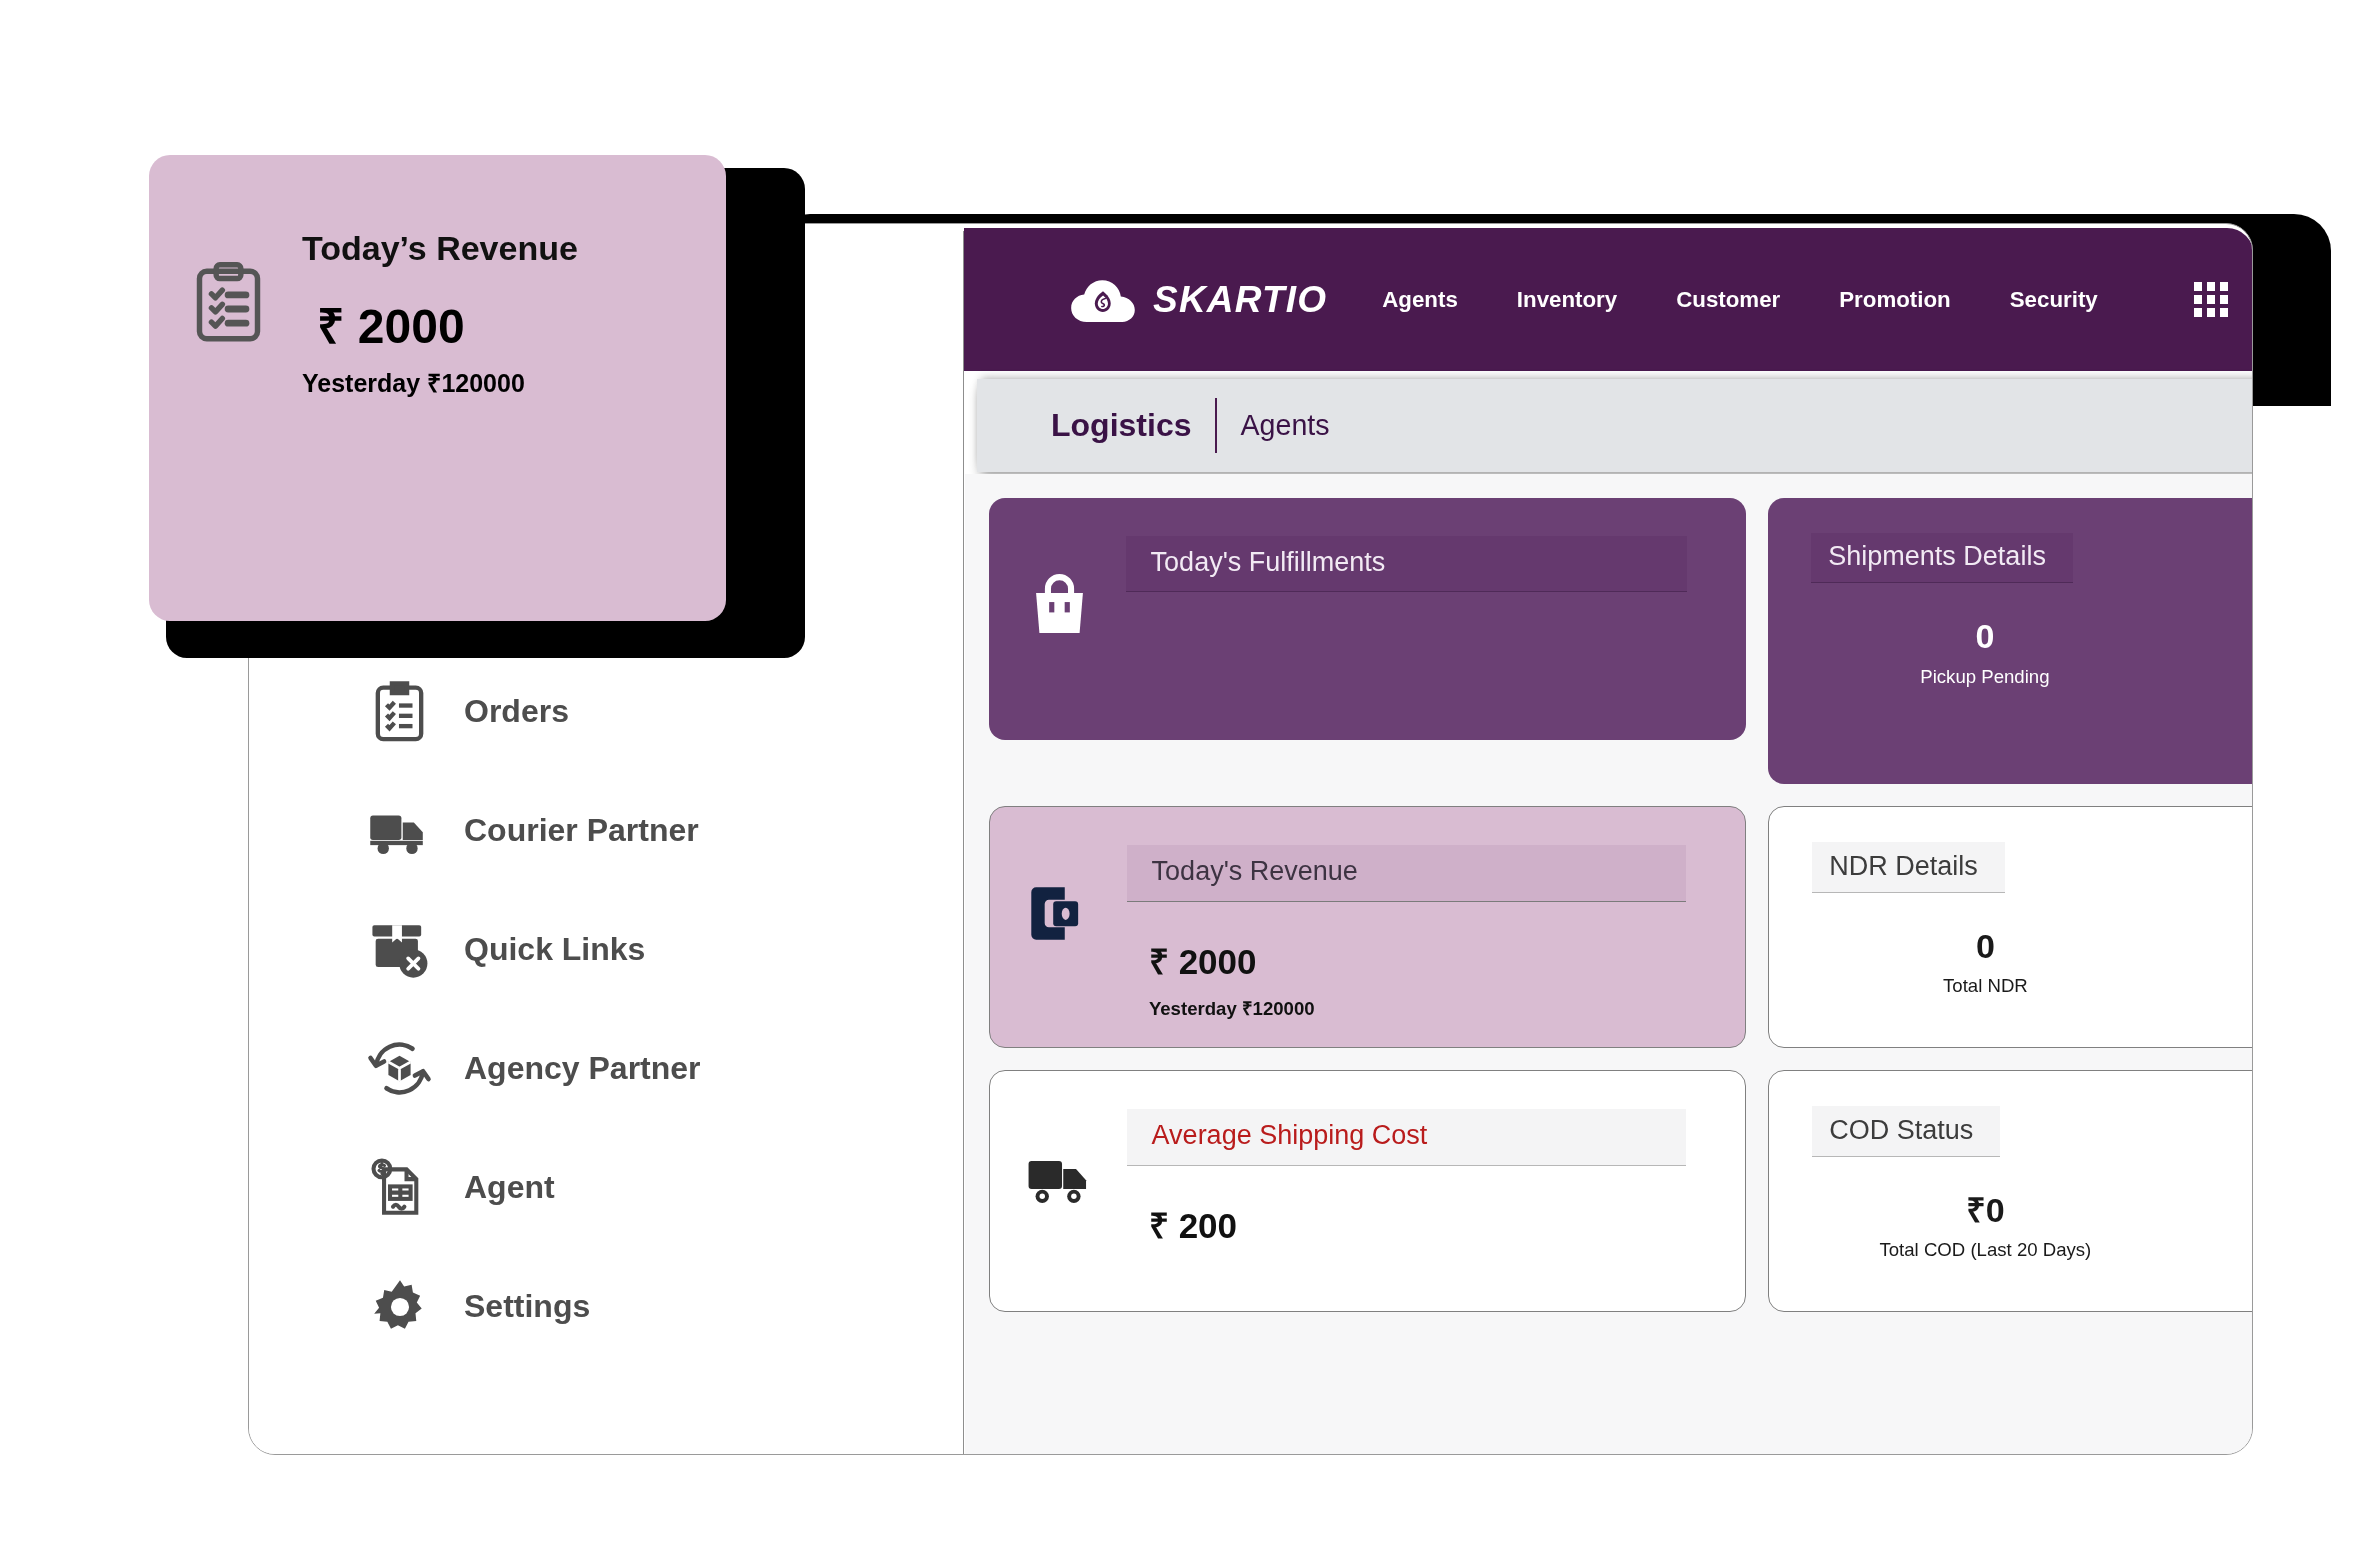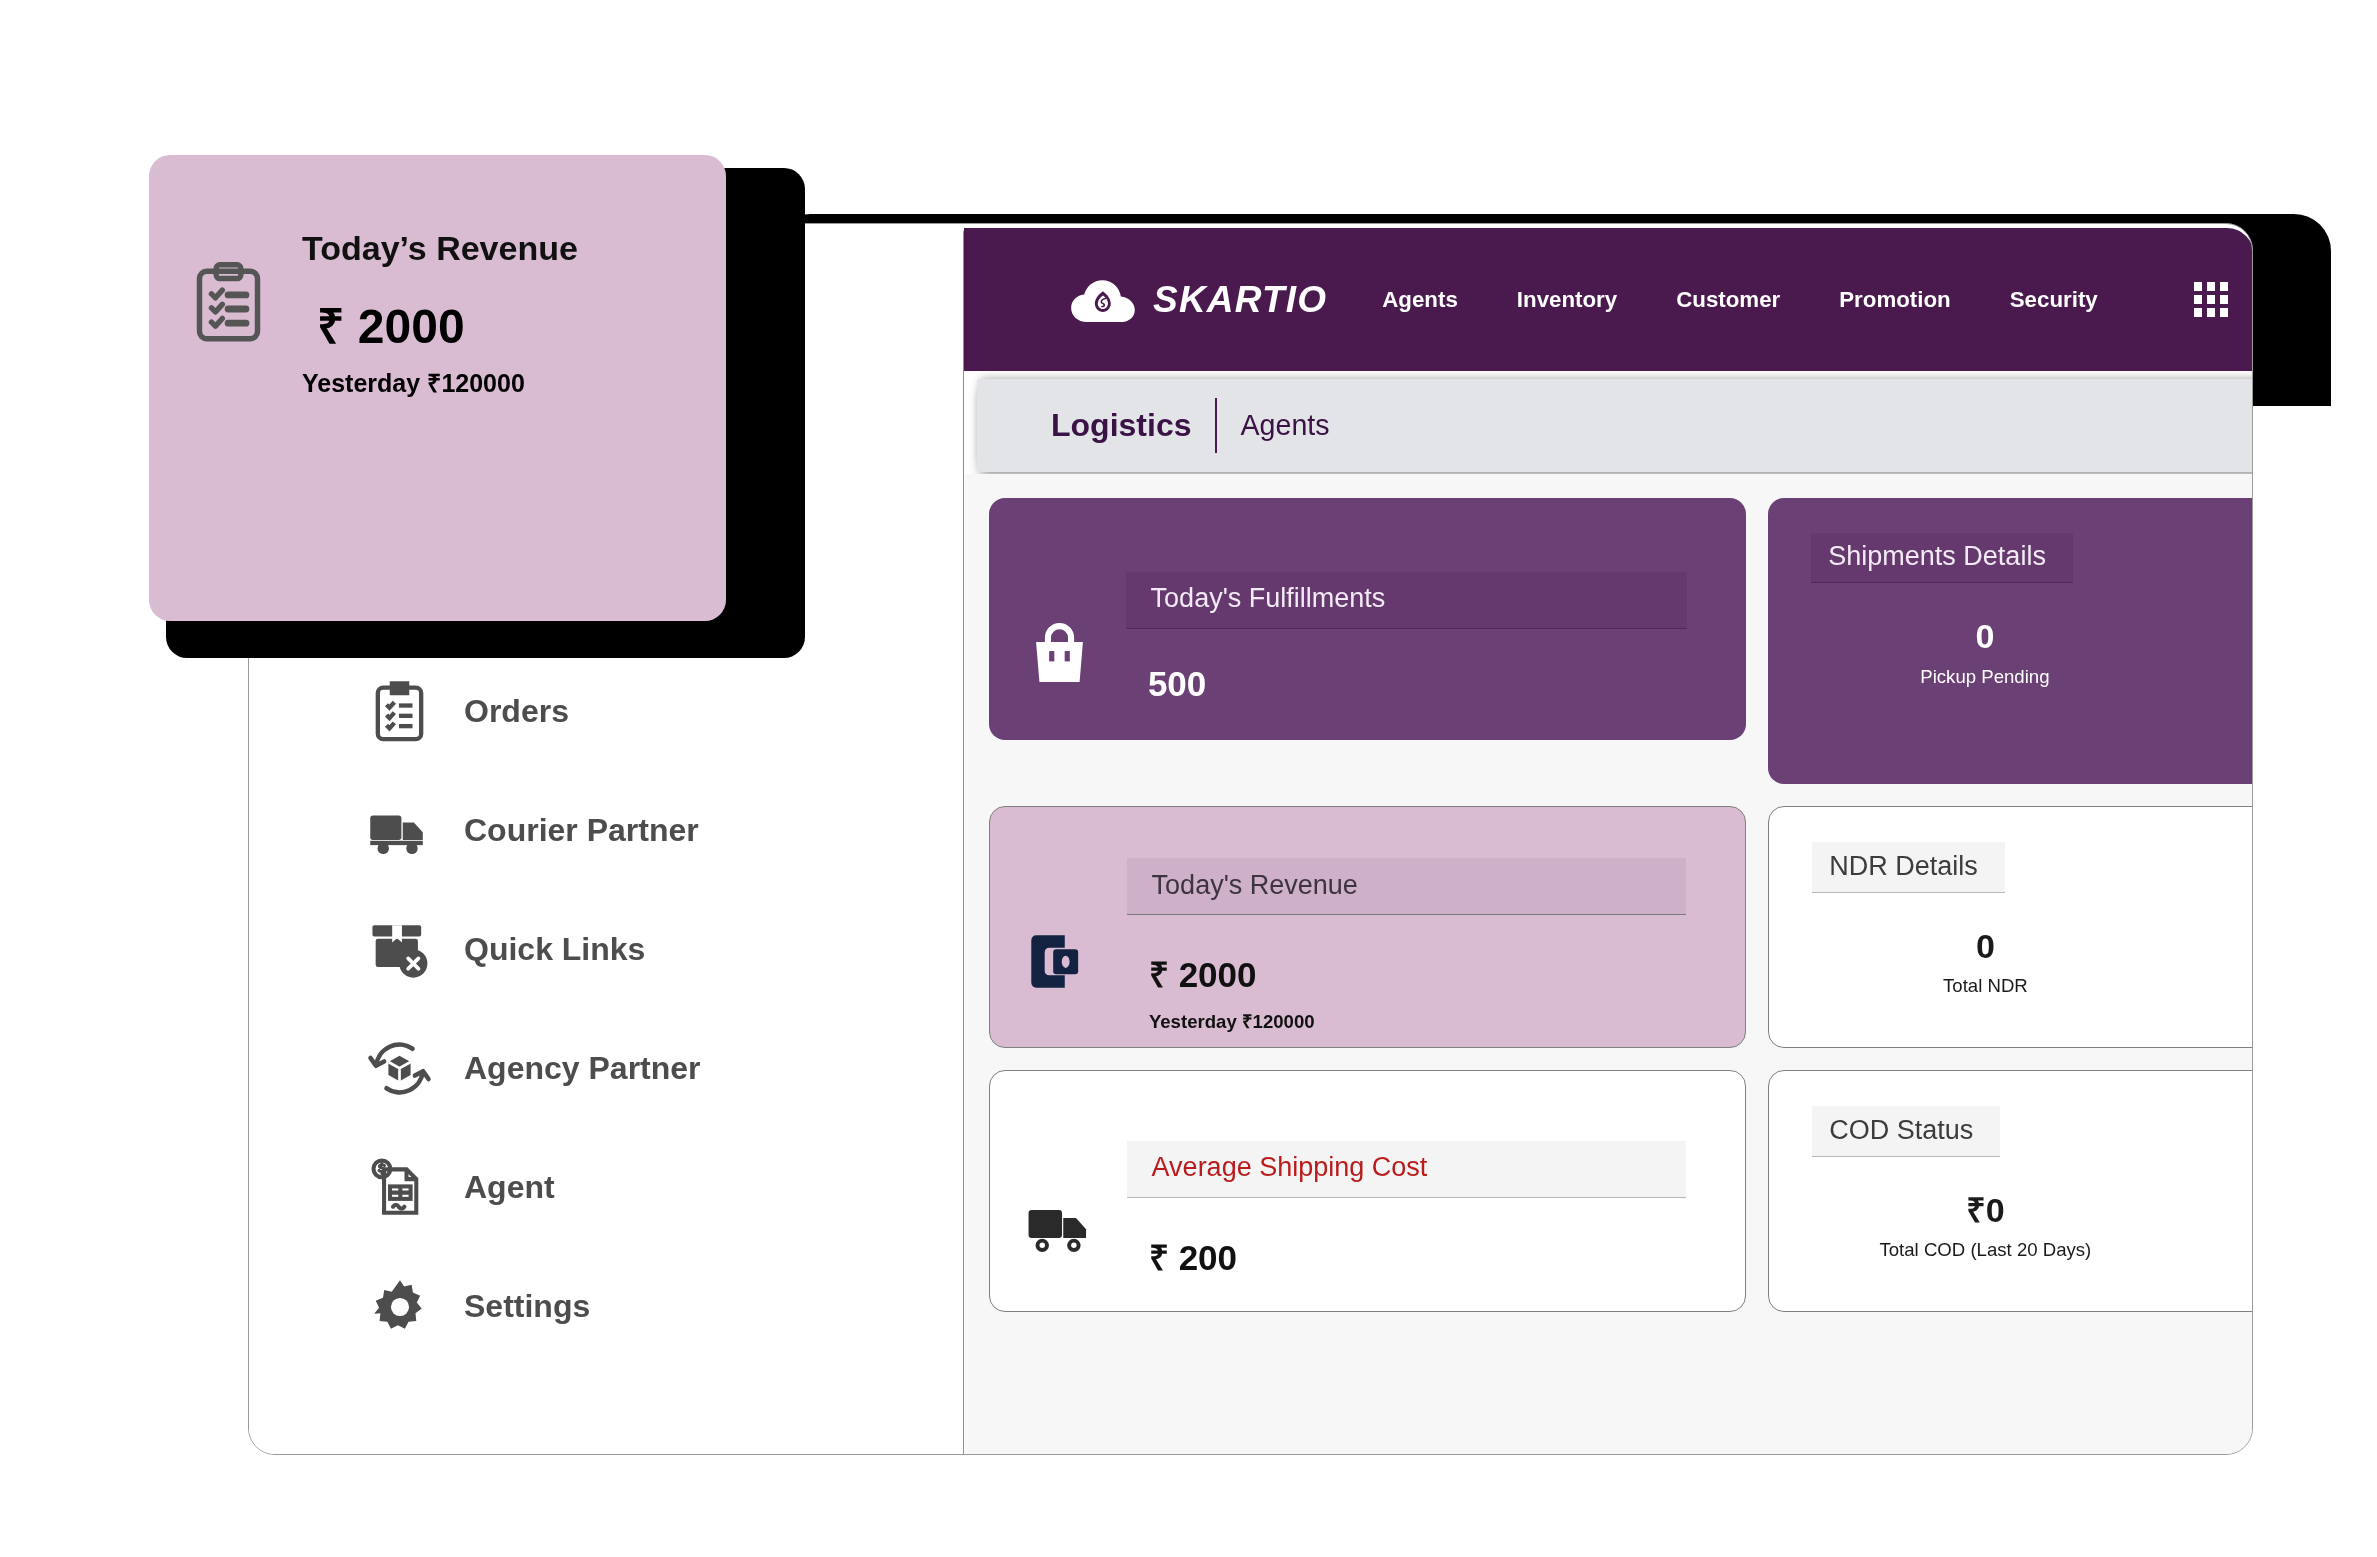--- a/index.html
+++ b/index.html
@@ -80,21 +80,21 @@
     display:grid;grid-template-columns:757px 739px;
     gap:22.3px 22.3px;
   }
   .card{
     border-radius:16px;box-sizing:border-box;position:relative;
   }
   .card.plain{background:#fff;border:1.9px solid #808080;}
   .card.purple{background:#6b4074;border:none;}
   .card.pink{background:#d9bcd2;border:1.9px solid #808080;}
   
-  .kpi{height:242px;display:flex;align-items:center;padding:38px 16px 0 34px;}
+  .kpi{height:242px;display:flex;align-items:flex-start;padding:38px 16px 0 34px;}
   .kpi-icon{width:73px;height:73px;flex:none;margin-top:32px;}
   .kpi-body{margin-left:30px;flex:1;padding-right:43px;}
   .kpi-title-box{
     padding:11.2px 0 13.7px 25px;border-bottom:1.9px solid rgba(0,0,0,.35);
   }
   .kpi-title{font-size:27px;}
   .kpi-value{font-size:35px;font-weight:bold;margin:35px 0 0 22.3px;}
   .kpi-sub{font-size:18.6px;font-weight:bold;margin:11.2px 0 0 22.3px;}
   .card.purple .kpi-title{color:#f2eaf4;}
   .card.purple .kpi-title-box{border-bottom-color:#4f2a58;background:#65396e;}
@@ -286,21 +286,20 @@
             <path d="M4.3 8.2h15.4l-1.1 13.2H5.4z" rx="1"></path>
             <path d="M8.2 9.4V6.8a3.8 3.8 0 0 1 7.6 0v2.6" fill="none" stroke="#fff" stroke-width="2"></path>
             <rect x="8.6" y="11.2" width="1.7" height="3.4" fill="#6b4074"></rect>
             <rect x="13.7" y="11.2" width="1.7" height="3.4" fill="#6b4074"></rect>
           </svg>
         </span>
         <div class="kpi-body">
           <div class="kpi-title-box">
             <span class="kpi-title">Today's Fulfillments</span>
           </div>
-          <div class="kpi-value">500</div>
         </div>
       </section>
 
       <section class="card purple stat-card tall">
         <div class="stat-title-box">
           <span class="stat-title">Shipments Details</span>
         </div>
         <div class="stat-row">
           <div class="stat-cell">
             <div class="stat-num">0</div>

